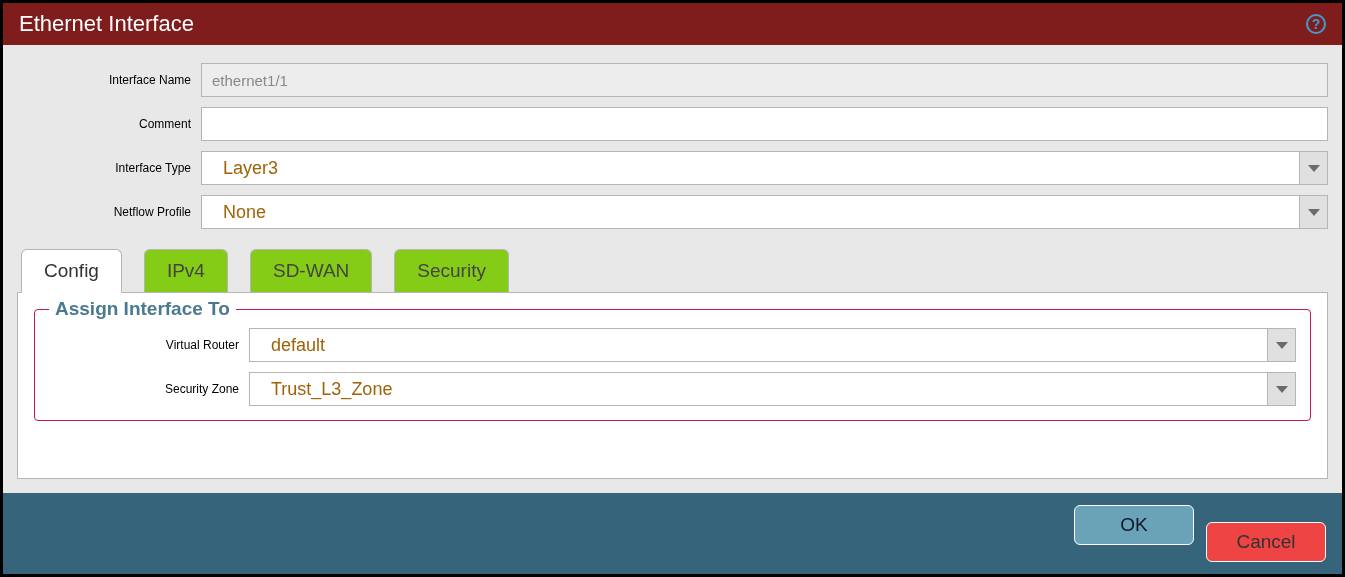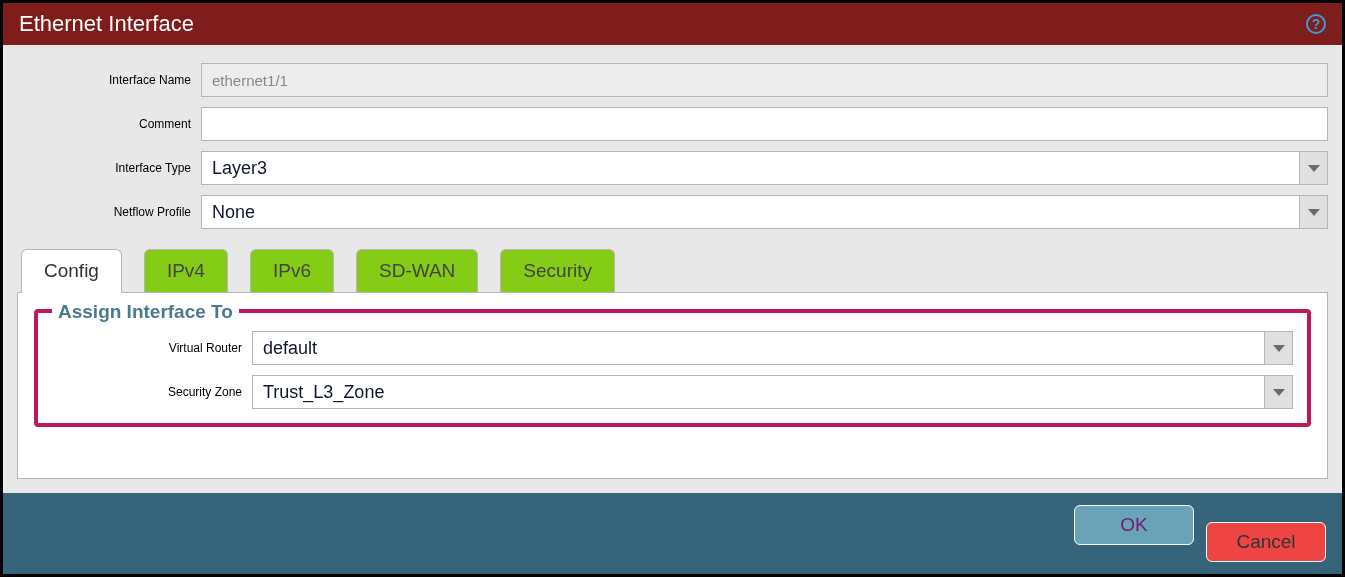--- a/index.html
+++ b/index.html
@@ -87,23 +87,23 @@
       width: 100%;
       height: 34px;
       border: 1px solid #b5b5b5;
       background: #fff;
       display: flex;
       align-items: center;
       cursor: pointer;
     }
     .form-select-text {
       flex: 1;
-      padding: 0 10px;
+      padding: 0 21px;
       font-size: 18px;
-      color: #0f172a;
+      color: #a16207;
     }
     .form-select-btn {
       width: 28px;
       height: 100%;
       background: #e0e0e0;
       border-left: 1px solid #b5b5b5;
       display: flex;
       align-items: center;
       justify-content: center;
     }
@@ -139,21 +139,21 @@
       border-bottom: 1px solid #fff;
       margin-bottom: -1px;
     }
     .tab-content {
       background: #fff;
       border: 1px solid #b5b5b5;
       flex: 1;
       padding: 16px;
     }
     .fieldset {
-      border: 4px solid #be185d;
+      border: 1px solid #be185d;
       border-radius: 4px;
       padding: 18px 14px 14px 14px;
       position: relative;
     }
     .fieldset-legend {
       position: absolute;
       top: -12px;
       left: 14px;
       background: #fff;
       padding: 0 6px;
@@ -183,21 +183,21 @@
       border-radius: 6px;
       font-size: 19px;
       cursor: pointer;
       display: flex;
       align-items: center;
       justify-content: center;
       border: 1px solid #fff;
     }
     .btn-primary {
       background: #6aa3b8;
-      color: #701a75;
+      color: #0f172a;
     }
     .btn-secondary {
       background: #ef4444;
       color: #333;
       margin-top: 17px;
     }
   </style>
 </head>
 <body>
 
@@ -246,21 +246,20 @@
             </span>
           </div>
         </div>
       </div>
 
     </div>
 
     <div class="tabs">
       <div class="tab active">Config</div>
       <div class="tab">IPv4</div>
-      <div class="tab">IPv6</div>
       <div class="tab">SD-WAN</div>
       <div class="tab">Security</div>
     </div>
 
     <div class="tab-content">
       <div class="fieldset">
         <div class="fieldset-legend">Assign Interface To</div>
 
         <div class="form-row">
           <div class="form-label">Virtual Router</div>

